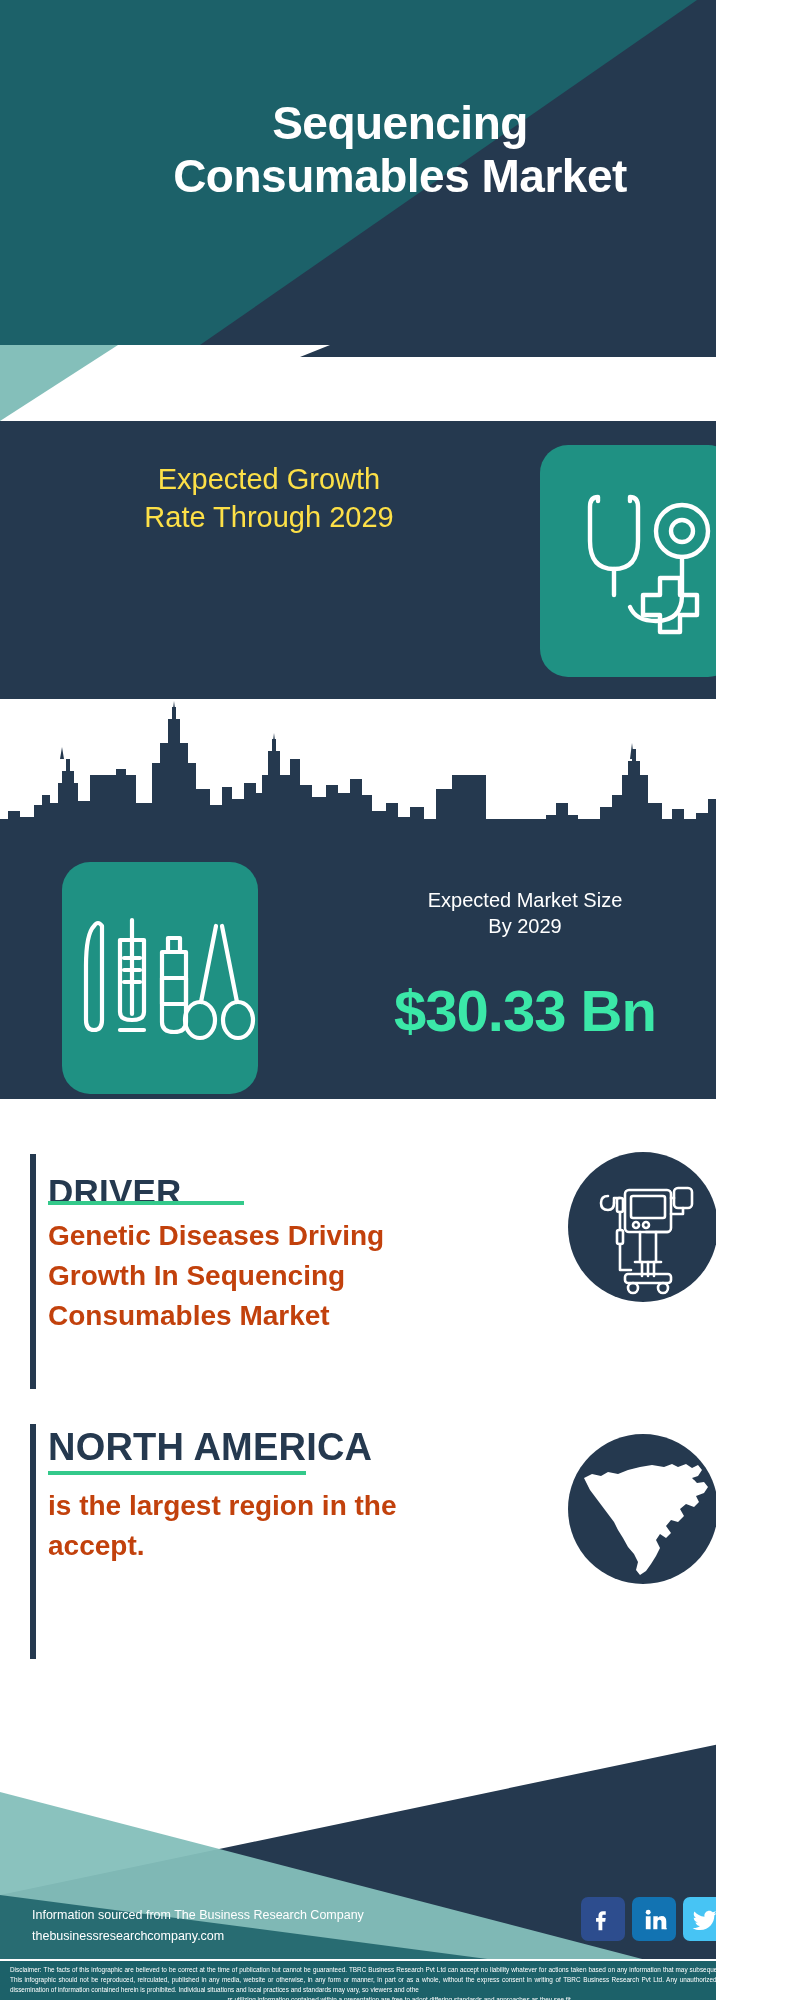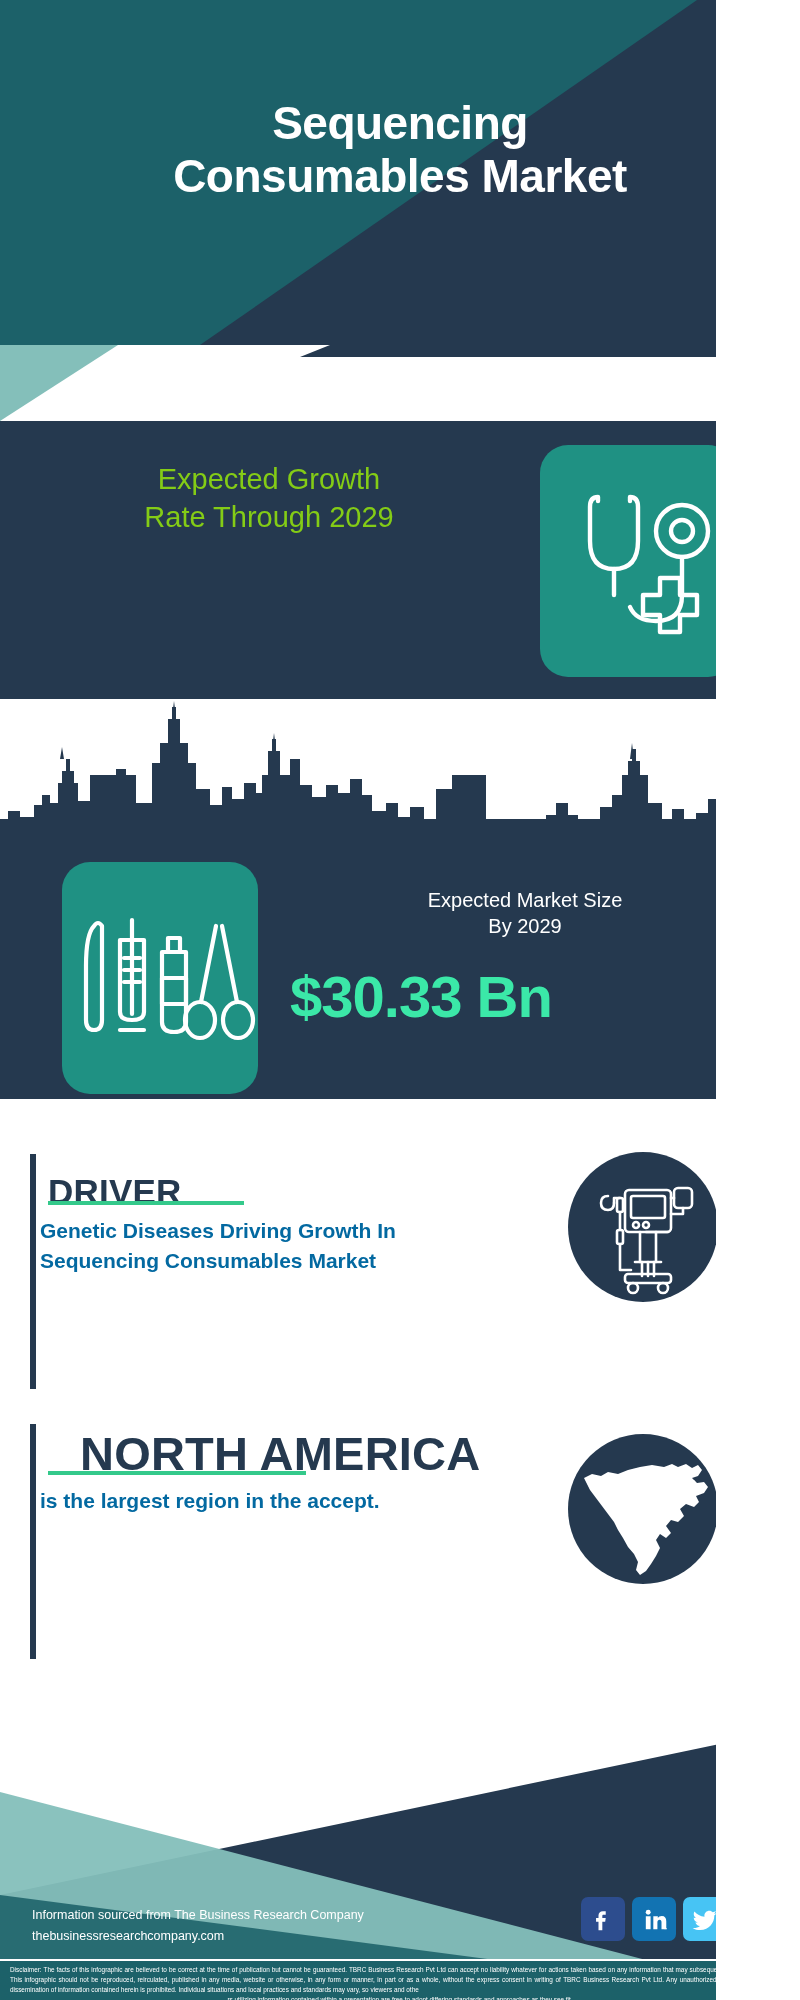--- a/index.html
+++ b/index.html
@@ -64,21 +64,21 @@
   
   .growth {
     position: absolute; left: 0; top: 421px;
     width: 800px; height: 278px;
     background: #25394F;
   }
   .growth-label {
     position: absolute; left: 44px; top: 39px;
     width: 450px;
     text-align: center;
-    color: #84cc16;
+    color: #fde047;
     font-size: 29px;
     line-height: 1.32;
     font-weight: 400;
   }
   .growth-value {
     position: absolute; left: 44px; top: 134px;
     width: 450px;
     text-align: center;
     color: #3BE8A8;
     font-size: 58px;
@@ -111,22 +111,23 @@
     position: absolute; left: 290px; top: 188px;
     width: 470px;
     text-align: center;
     color: #ffffff;
     font-size: 20px;
     line-height: 1.32;
     font-weight: 400;
     z-index: 4;
   }
   .market-value {
-    position: absolute; left: 290px; top: 264px;
+    position: absolute; left: 290px; top: 278px;
     width: 470px;
+    text-align: center;
     color: #3BE8A8;
     font-size: 58px;
     font-weight: bold;
     letter-spacing: -1px;
     z-index: 4;
   }
   .tile-tools {
     left: 62px; top: 163px;
     width: 196px; height: 232px;
     z-index: 4;
@@ -148,32 +149,32 @@
   .card-2 { top: 325px; height: 235px; }
   .card-2 .card-bar { height: 235px; }
 
   .card-head {
     position: absolute; left: 18px; top: 0;
     color: #25394F;
     font-weight: bold;
     letter-spacing: 0.2px;
   }
   .head-driver { font-size: 35px; top: 18px; }
-  .head-region { font-size: 47px; top: 2px; margin-left: 32px; }
+  .head-region { font-size: 38px; top: 2px; }
   .card-rule {
     position: absolute; left: 18px;
     height: 4px; background: #34C98B;
   }
   .rule-driver { top: 47px; width: 196px; }
   .rule-region { top: 47px; width: 258px; }
   .card-body {
-    position: absolute; left: 10px; top: 62px;
+    position: absolute; left: 18px; top: 62px;
     width: 370px;
-    color: #0369a1;
-    font-size: 21px;
+    color: #c2410c;
+    font-size: 28px;
     font-weight: bold;
     line-height: 1.42;
   }
   .card-circle {
     position: absolute;
     width: 150px; height: 150px;
     border-radius: 50%;
     background: #25394F;
     overflow: hidden;
   }

